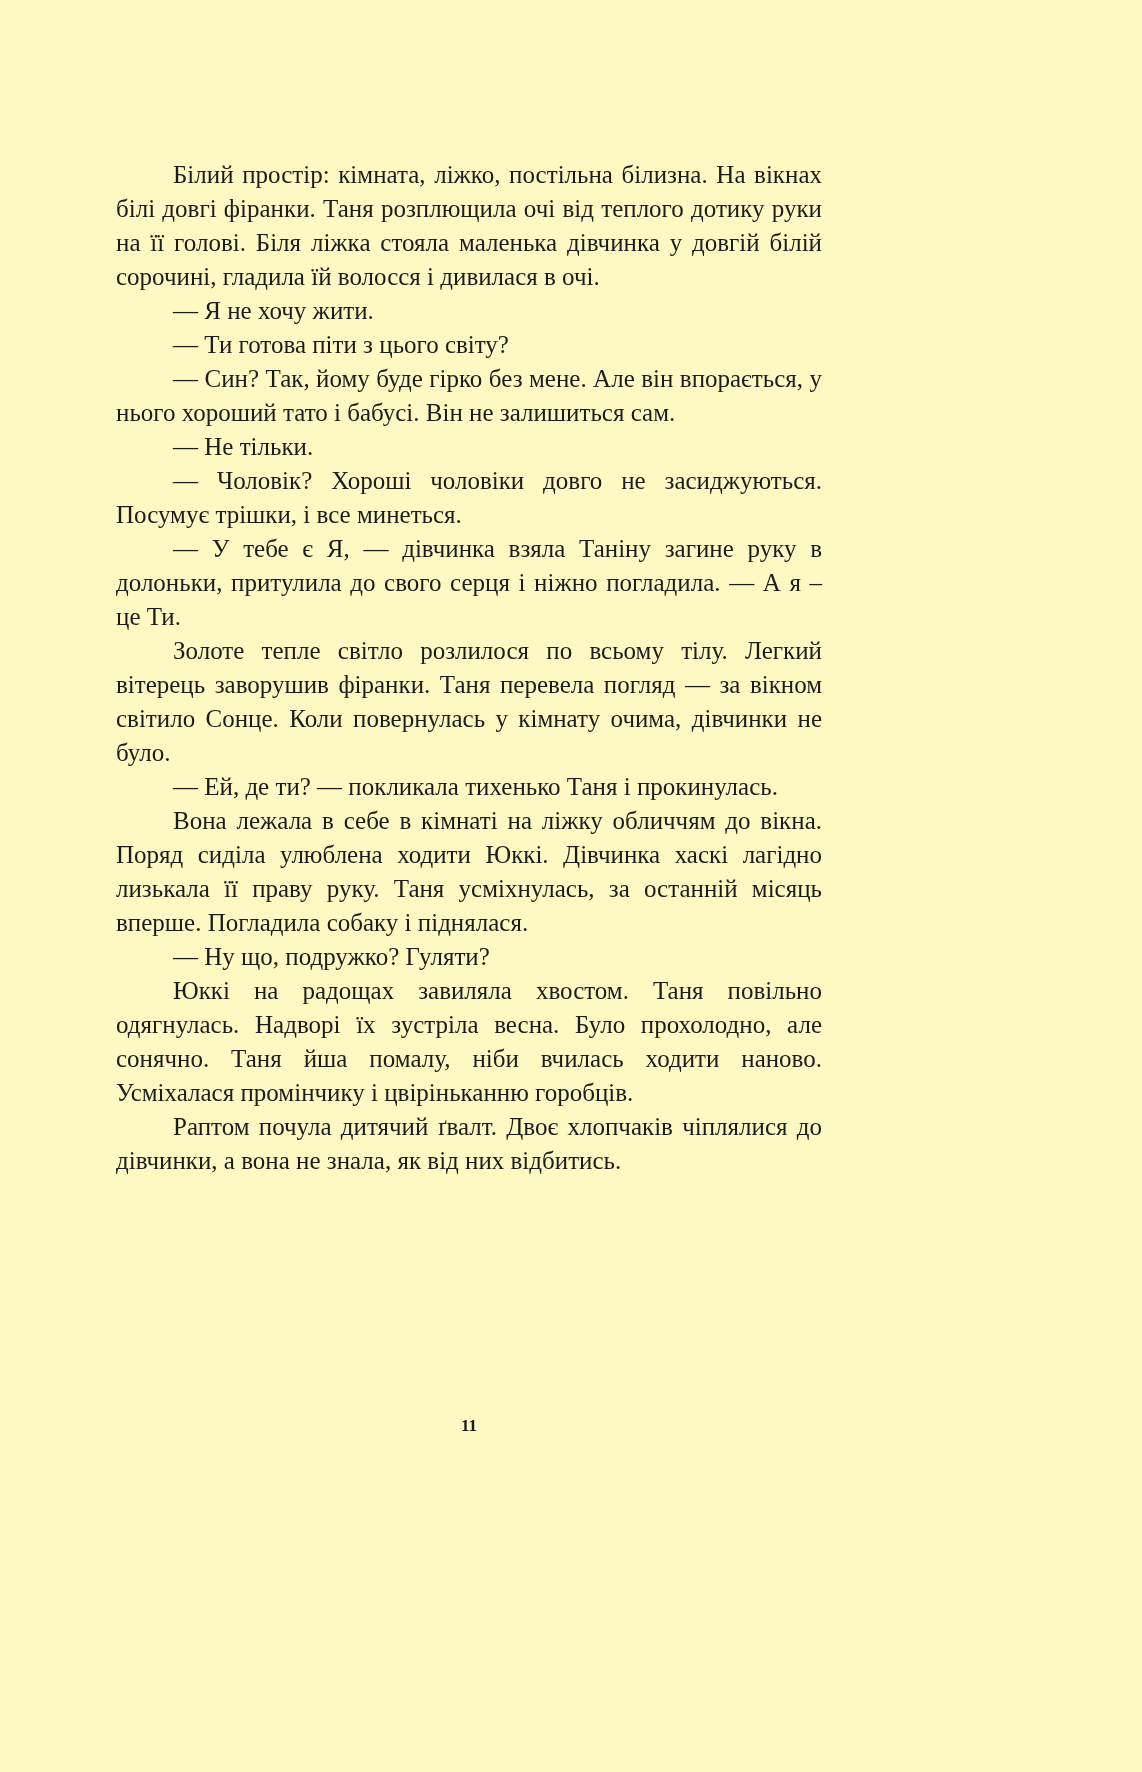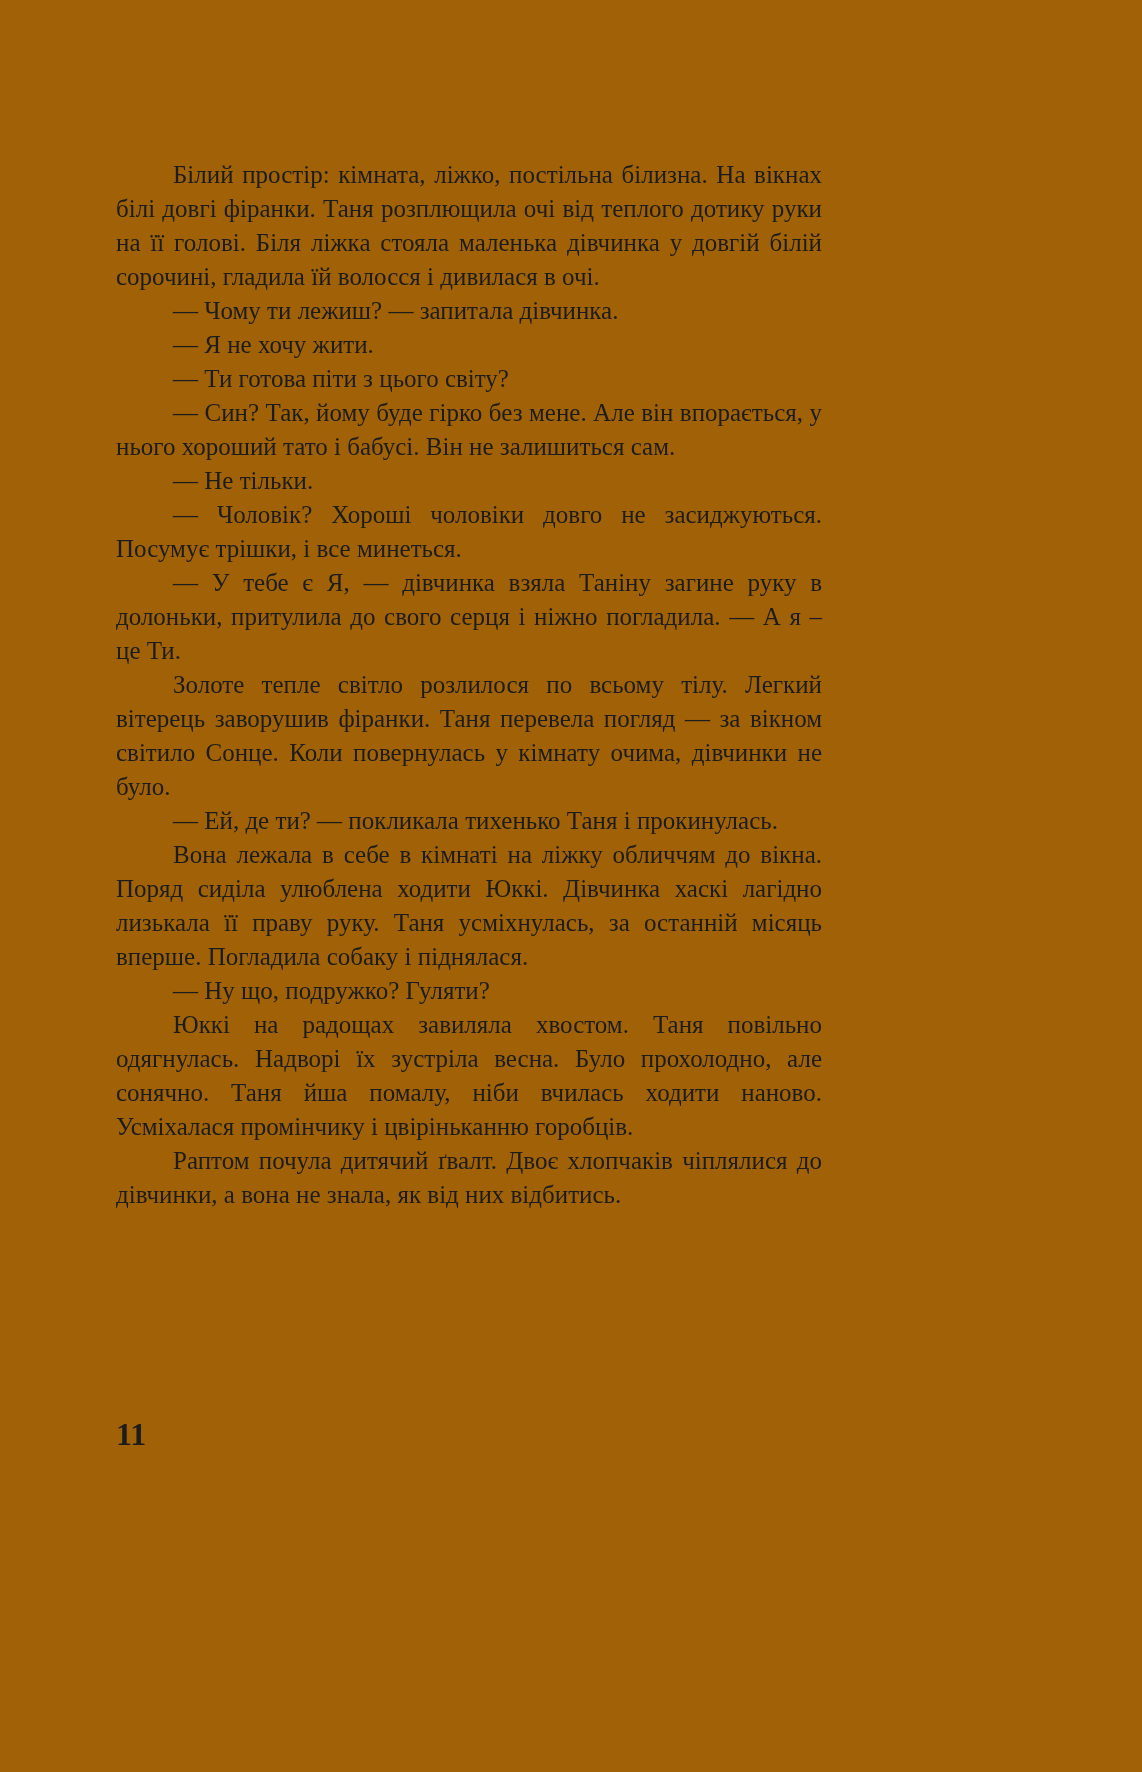--- a/index.html
+++ b/index.html
@@ -10,21 +10,21 @@
   body {
     width: 1142px;
     height: 1772px;
     position: relative;
     font-family: "Liberation Serif", "DejaVu Serif", serif;
     color: #1c1c1c;
   }
   .page {
     position: absolute;
     inset: 0;
-    background: #a16207;
+    background: #fef9c3;
   }
   .text-block {
     position: absolute;
     left: 116px;
     top: 158px;
     width: 706px;
     font-size: 25px;
     line-height: 34px;
     text-align: justify;
     hyphens: auto;
@@ -33,33 +33,32 @@
   .text-block p {
     margin: 0;
     padding: 0;
     text-indent: 57px;
   }
   .page-number {
     position: absolute;
     left: 116px;
     top: 1416px;
     width: 706px;
-    text-align: left;
-    font-size: 32px;
+    text-align: center;
+    font-size: 17px;
     font-weight: bold;
     color: #1c1c1c;
   }
 </style>
 </head>
 <body>
 
 <div class="page">
   <div class="text-block">
     <p>Білий простір: кімната, ліжко, постільна білизна. На вікнах білі довгі фіранки. Таня розплющила очі від теплого дотику руки на її голові. Біля ліжка стояла маленька дівчинка у довгій білій сорочині, гладила їй волосся і дивилася в очі.</p>
-    <p>— Чому ти лежиш? — запитала дівчинка.</p>
     <p>— Я не хочу жити.</p>
     <p>— Ти готова піти з цього світу?</p>
     <p>— Син? Так, йому буде гірко без мене. Але він впорається, у нього хороший тато і бабусі. Він не залишиться сам.</p>
     <p>— Не тільки.</p>
     <p>— Чоловік? Хороші чоловіки довго не засиджуються. Посумує трішки, і все минеться.</p>
     <p>— У тебе є Я, — дівчинка взяла Таніну загине руку в долоньки, притулила до свого серця і ніжно погладила. — А я – це Ти.</p>
     <p>Золоте тепле світло розлилося по всьому тілу. Легкий вітерець заворушив фіранки. Таня перевела погляд — за вікном світило Сонце. Коли повернулась у кімнату очима, дівчинки не було.</p>
     <p>— Ей, де ти? — покликала тихенько Таня і прокинулась.</p>
     <p>Вона лежала в себе в кімнаті на ліжку обличчям до вікна. Поряд сиділа улюблена ходити Юккі. Дівчинка хаскі лагідно лизькала її праву руку. Таня усміхнулась, за останній місяць вперше. Погладила собаку і піднялася.</p>
     <p>— Ну що, подружко? Гуляти?</p>

